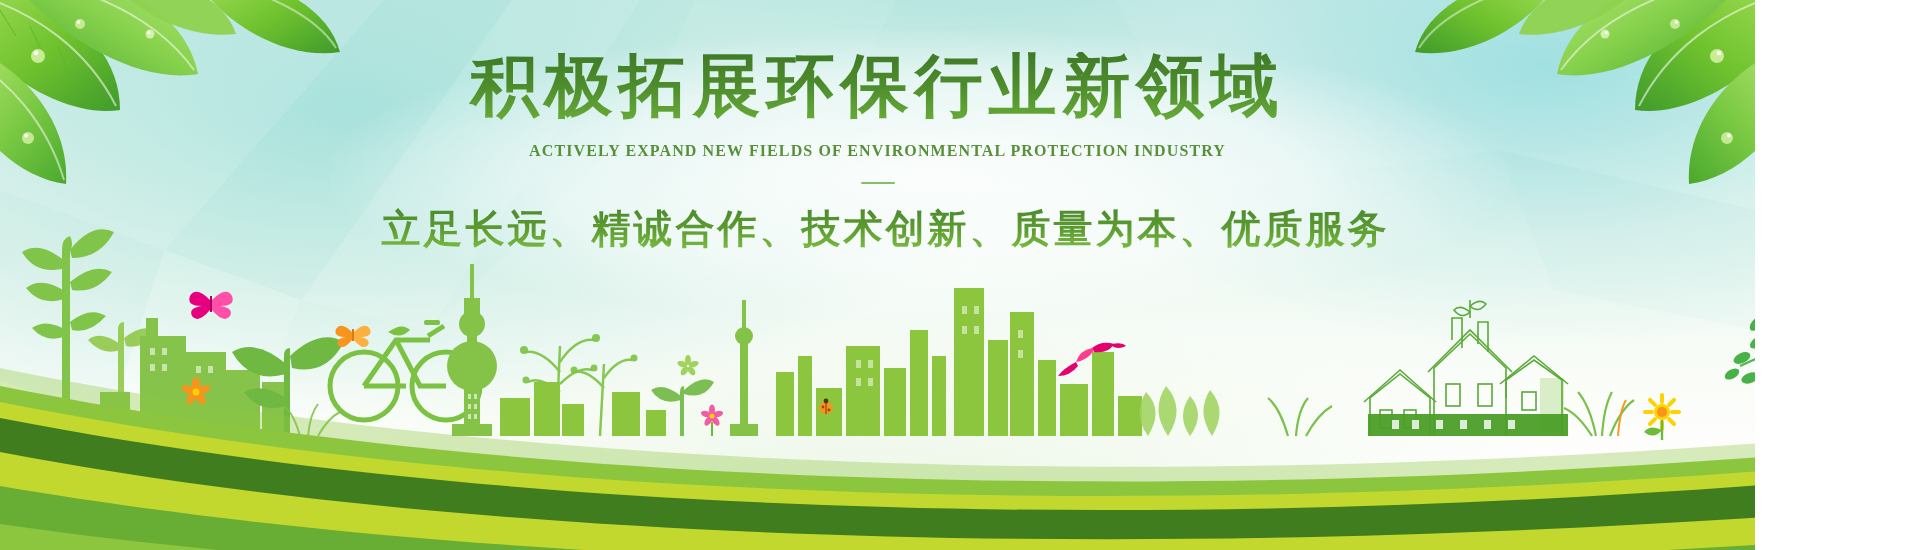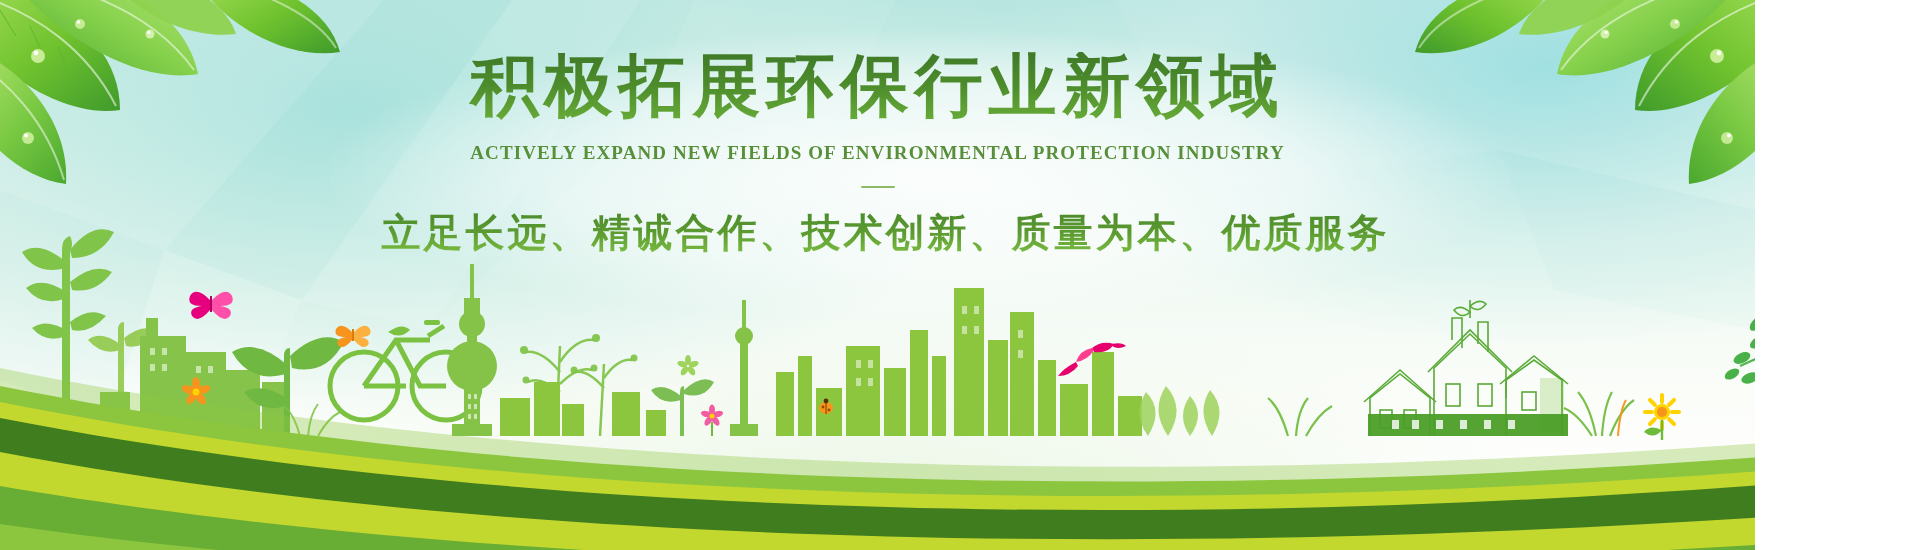--- a/index.html
+++ b/index.html
@@ -54,21 +54,21 @@
     background-clip: text;
     color: transparent;
     -webkit-text-fill-color: transparent;
     margin: 0;
     padding: 0 0 6px 0;
     text-shadow: none;
   }
   .subhead {
     margin: 16px 0 0 0;
     font-family: "Liberation Serif", serif;
-    font-size: 19px;
+    font-size: 16px;
     font-weight: 700;
     letter-spacing: 1.1px;
     color: #58903a;
     white-space: nowrap;
   }
   .divider {
     width: 34px; height: 2px;
     background: #8cbb66;
     margin: 22px auto 0 auto;
     border-radius: 2px;

